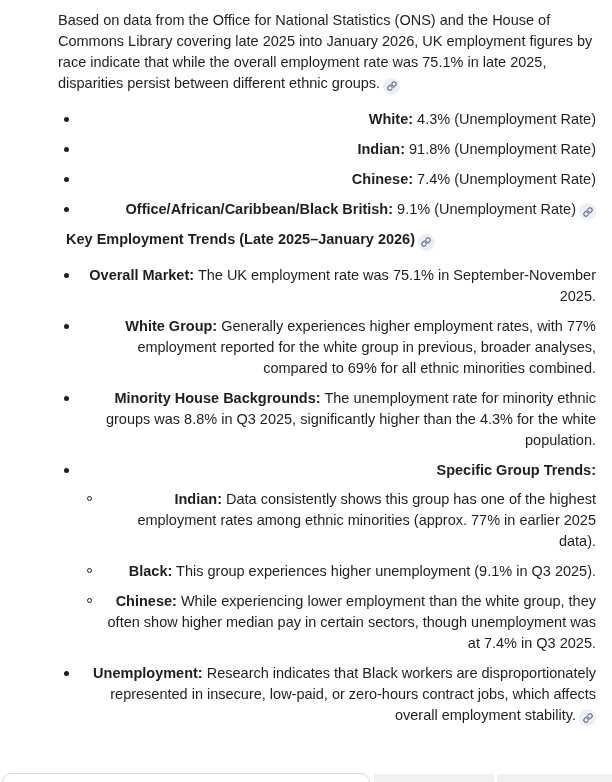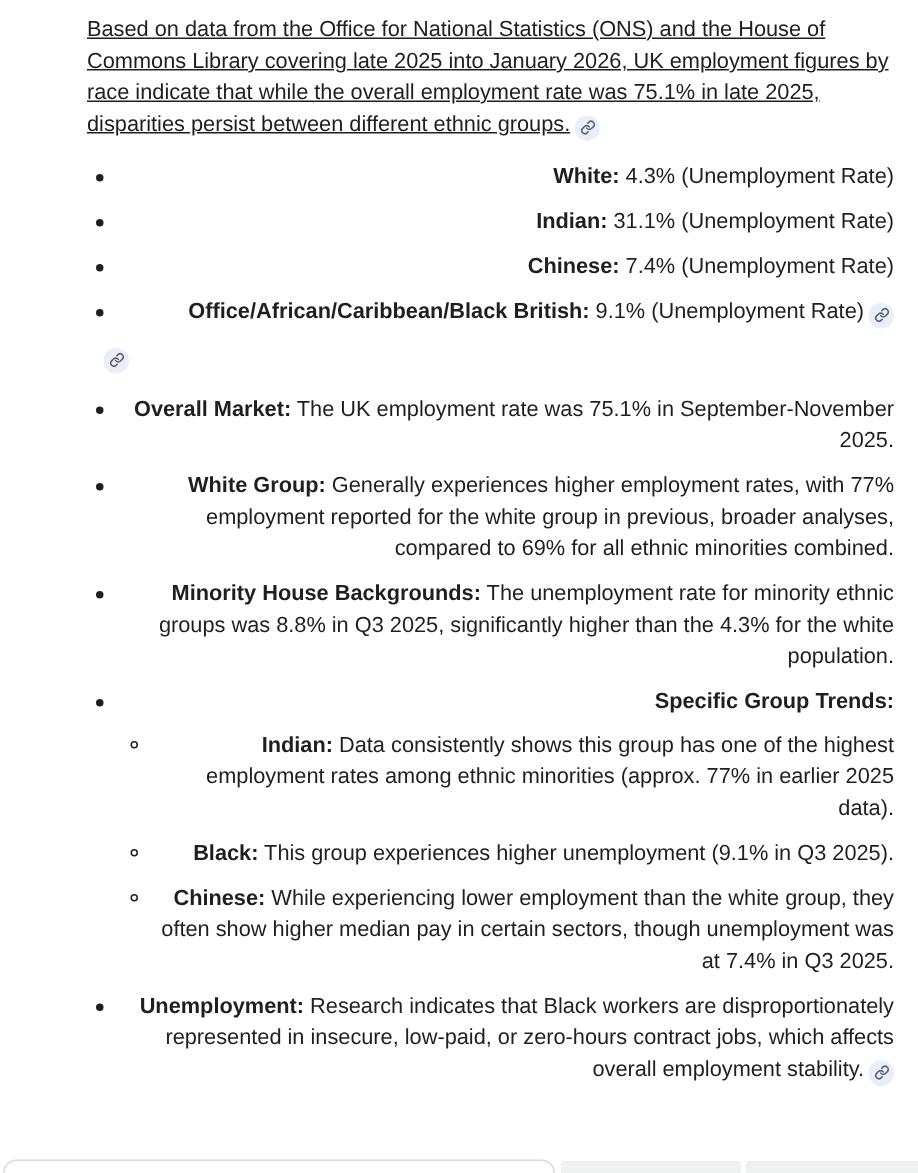--- a/index.html
+++ b/index.html
@@ -2,21 +2,21 @@
 <html><head>
 <meta charset="utf-8">
 <style>
   html,body{margin:0;padding:0;background:#ffffff;}
   .page{
     position:relative;width:612px;height:782px;overflow:hidden;background:#ffffff;
     color:#1f1f1f;font-family:"Liberation Sans","DejaVu Sans",sans-serif;
     font-size:14.5px;line-height:21px;
   }
   .content{padding:10px 16px 0 58px;}
-  p.para{margin:0 0 12px 0;text-decoration:underline;}
+  p.para{margin:0 0 12px 0;}
   h3.heading{font-size:14.5px;font-weight:700;margin:4px 0 0 8px;line-height:21px;}
   ul{list-style:none;margin:0;padding:0;}
   ul.l1{margin:14px 0 8px 0;padding-left:22px;text-align:right;}
   ul.l1>li{position:relative;margin-bottom:9px;}
   ul.l1>li::before{
     content:"";position:absolute;left:-16px;top:8px;width:5px;height:5px;
     border-radius:50%;background:#1f1f1f;
   }
   ul.l2{margin:8px 0 0 0;padding-left:22px;}
   ul.l2>li{position:relative;margin-bottom:9px;}
@@ -48,31 +48,31 @@
     <p class="para"><span>Based on data from the Office for National Statistics (ONS) and the House of Commons Library covering late 2025 into January 2026, UK employment figures by race indicate that while the overall employment rate was 75.1% in late 2025, disparities persist between different ethnic groups.</span><span class="cite">
           <svg width="10" height="10" viewBox="0 0 24 24" fill="none" stroke="#5b6478" stroke-width="2.6" stroke-linecap="round" stroke-linejoin="round">
             <path d="M10 13a5 5 0 0 0 7.54.54l3-3a5 5 0 0 0-7.07-7.07l-1.72 1.71"></path>
             <path d="M14 11a5 5 0 0 0-7.54-.54l-3 3a5 5 0 0 0 7.07 7.07l1.71-1.71"></path>
           </svg>
         </span></p>
 
 
     <ul class="l1">
       <li><b class="lbl">White:</b> <span>4.3% (Unemployment Rate)</span></li>
-      <li><b class="lbl">Indian:</b> <span>31.1% (Unemployment Rate)</span></li>
+      <li><b class="lbl">Indian:</b> <span>91.8% (Unemployment Rate)</span></li>
       <li><b class="lbl">Chinese:</b> <span>7.4% (Unemployment Rate)</span></li>
       <li><b class="lbl">Office/African/Caribbean/Black British:</b> <span>9.1% (Unemployment Rate)</span><span class="cite">
             <svg width="10" height="10" viewBox="0 0 24 24" fill="none" stroke="#5b6478" stroke-width="2.6" stroke-linecap="round" stroke-linejoin="round">
               <path d="M10 13a5 5 0 0 0 7.54.54l3-3a5 5 0 0 0-7.07-7.07l-1.72 1.71"></path>
               <path d="M14 11a5 5 0 0 0-7.54-.54l-3 3a5 5 0 0 0 7.07 7.07l1.71-1.71"></path>
             </svg>
           </span></li>
     </ul>
 
-    <h3 class="heading"><span class="cite">
+    <h3 class="heading"><span>Key Employment Trends (Late 2025–January 2026)</span><span class="cite">
           <svg width="10" height="10" viewBox="0 0 24 24" fill="none" stroke="#5b6478" stroke-width="2.6" stroke-linecap="round" stroke-linejoin="round">
             <path d="M10 13a5 5 0 0 0 7.54.54l3-3a5 5 0 0 0-7.07-7.07l-1.72 1.71"></path>
             <path d="M14 11a5 5 0 0 0-7.54-.54l-3 3a5 5 0 0 0 7.07 7.07l1.71-1.71"></path>
           </svg>
         </span></h3>
 
     <ul class="l1">
       <li><b class="lbl">Overall Market:</b> <span>The UK employment rate was 75.1% in September-November 2025.</span></li>
       <li><b class="lbl">White Group:</b> <span>Generally experiences higher employment rates, with 77% employment reported for the white group in previous, broader analyses, compared to 69% for all ethnic minorities combined.</span></li>
       <li><b class="lbl">Minority House Backgrounds:</b> <span>The unemployment rate for minority ethnic groups was 8.8% in Q3 2025, significantly higher than the 4.3% for the white population.</span></li>

